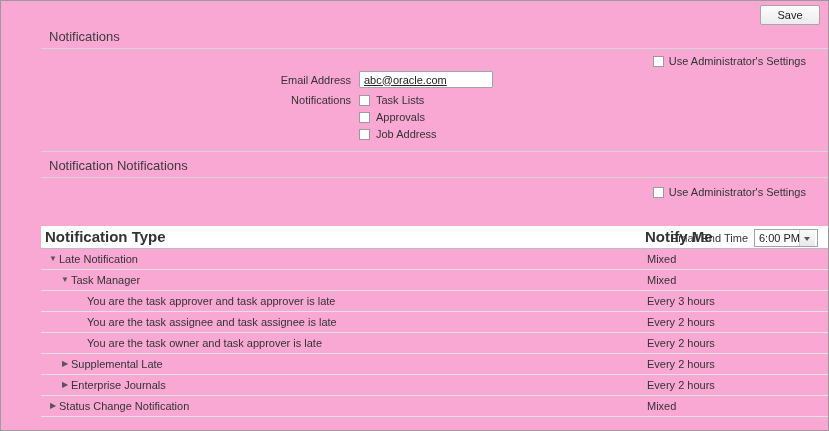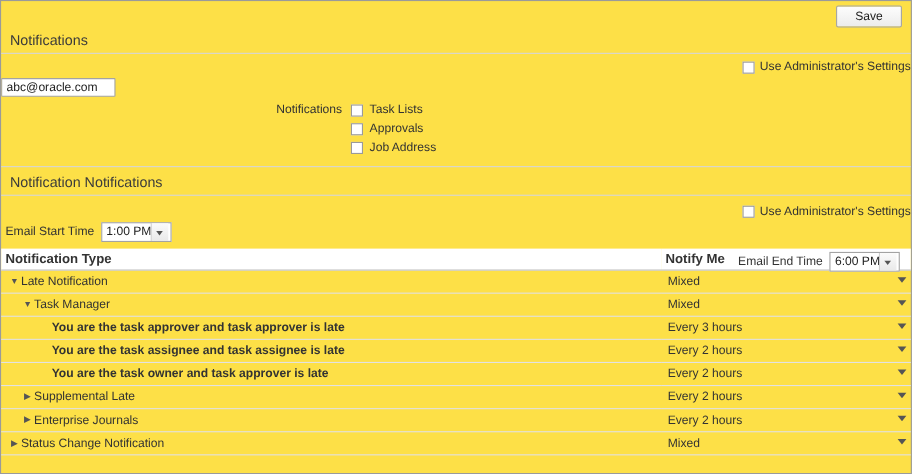--- a/index.html
+++ b/index.html
@@ -11,22 +11,23 @@
     font-family: "Liberation Sans", sans-serif;
     font-size: 11px;
     color: #333333;
   }
   .app {
     position: relative;
     width: 829px;
     height: 431px;
     box-sizing: border-box;
     border: 1px solid #9a9a9a;
-    background: #fde047;
+    background: #f9a8d4;
     overflow: hidden;
+    padding-left: 40px;
   }
 
   
   .topbar {
     position: relative;
     height: 26px;
     border-bottom: 0px solid transparent;
   }
   .save-button {
     position: absolute;
@@ -56,21 +57,21 @@
     margin: 0;
   }
 
   
   .block {
     position: relative;
     padding: 6px 0 6px 0;
   }
   .admin-check {
     position: absolute;
-    right: 0;
+    right: 22px;
     top: 6px;
     display: flex;
     align-items: center;
     gap: 5px;
     font-size: 11px;
     color: #333;
   }
   .cb {
     width: 11px;
     height: 11px;
@@ -87,30 +88,31 @@
   }
   .form-label {
     width: 318px;
     text-align: right;
     padding-right: 8px;
     box-sizing: border-box;
     font-size: 11px;
     color: #333;
   }
   .text-input {
-    width: 104px;
+    width: 134px;
     height: 17px;
     border: 1px solid #a3a3a3;
     background: #fff;
     font-size: 11px;
     font-family: "Liberation Sans", sans-serif;
     color: #222;
     padding: 0 4px;
     box-sizing: border-box;
     border-radius: 1px;
+    text-decoration: underline;
   }
   .check-row {
     display: flex;
     align-items: center;
     margin-bottom: 5px;
   }
   .check-row .form-label {
     width: 318px;
   }
   .check-item {
@@ -179,21 +181,21 @@
     border-top: 4px solid #555;
   }
 
   
   .table {
     width: 100%;
     border-collapse: collapse;
     table-layout: fixed;
   }
   .table th {
-    font-size: 12px;
+    font-size: 15px;
     font-weight: bold;
     color: #333;
     text-align: left;
     padding: 2px 0 3px 4px;
     border-bottom: 1px solid #bdbdbd;
     background: #fff;
   }
   .table td {
     font-size: 11px;
     color: #333;
@@ -217,21 +219,21 @@
     color: #555;
     cursor: pointer;
     line-height: 20px;
   }
   .row-label {
     font-size: 11px;
     color: #333;
   }
   .indent0 { padding-left: 6px; }
   .indent1 { padding-left: 18px; }
-  .indent2 { padding-left: 34px; font-weight: bold; }
+  .indent2 { padding-left: 34px; }
 
   .notify-cell {
     position: relative;
     height: 20px;
     display: flex;
     align-items: center;
     padding-left: 6px;
     padding-right: 16px;
   }
   .notify-value {
@@ -267,20 +269,21 @@
 
   <div class="block">
     <div class="admin-check">
       <span class="cb"></span>
       <span>Use Administrator's Settings</span>
     </div>
 
     <div style="height:16px;"></div>
 
     <div class="form-row">
+      <div class="form-label">Email Address</div>
       <input class="text-input" type="text" value="abc@oracle.com" style="">
     </div>
 
     <div class="check-row">
       <div class="form-label">Notifications</div>
       <div class="check-item">
         <span class="cb"></span>
         <span>Task Lists</span>
       </div>
     </div>
@@ -308,27 +311,20 @@
   <div class="hr"></div>
 
   <div class="op-header-row">
     <div class="admin-check" style="top:8px;">
       <span class="cb"></span>
       <span>Use Administrator's Settings</span>
     </div>
   </div>
 
   <div class="time-row">
-    <div class="time-left">
-      <span>Email Start Time</span>
-      <div class="select">
-        <span>1:00 PM</span>
-        <span class="arrow"></span>
-      </div>
-    </div>
     <div class="time-right">
       <span>Email End Time</span>
       <div class="select">
         <span>6:00 PM</span>
         <span class="arrow"></span>
       </div>
     </div>
   </div>
 
   <div class="tbl-wrap">

